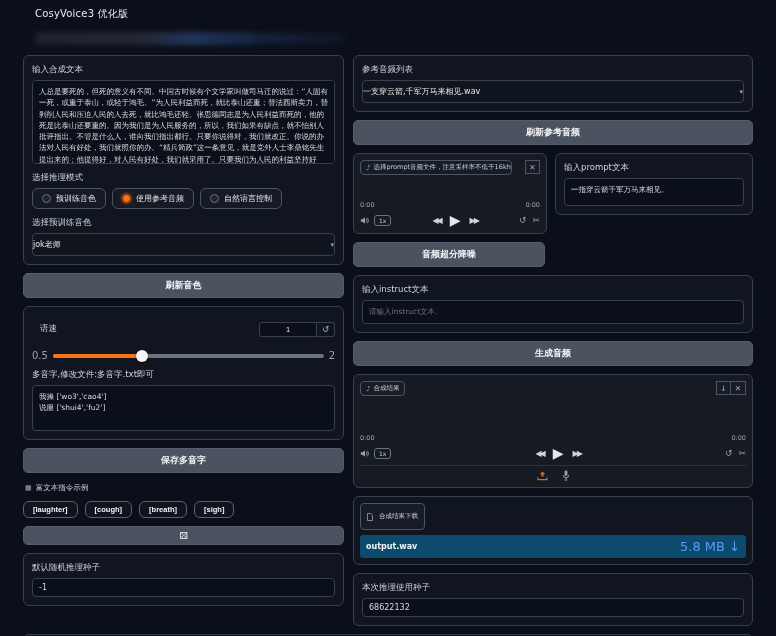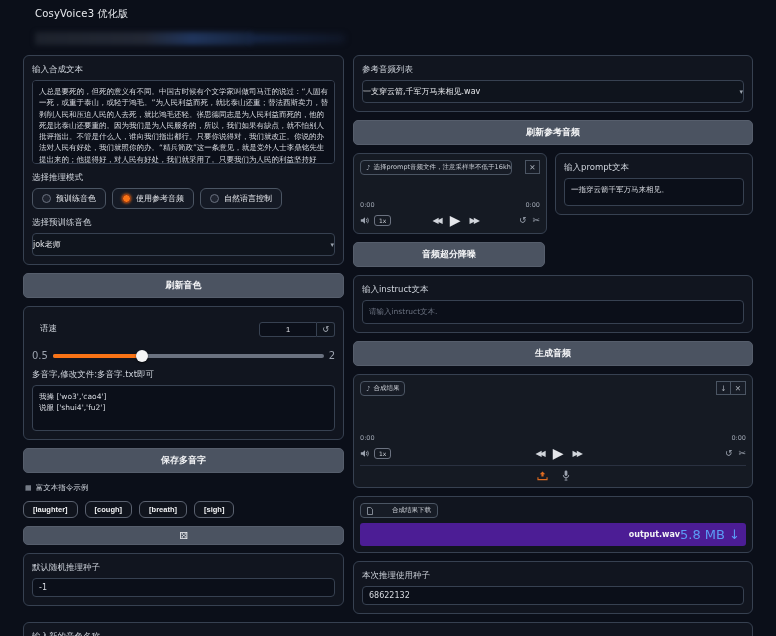--- a/index.html
+++ b/index.html
@@ -93,24 +93,24 @@
   .ctrl-left { display:flex; align-items:center; gap:4px; }
   .rate-box { border:1px solid #6b7280; border-radius:3px; padding:1px 4px; font-size:6px; color:#c9cdd4; cursor:pointer; }
   .ctrl-center { flex:1; display:flex; align-items:center; justify-content:center; gap:9px; }
   .skip { font-size:8px; color:#d1d5db; letter-spacing:-2px; cursor:pointer; }
   .play { font-size:14px; color:#e5e7eb; cursor:pointer; line-height:1; }
   .ctrl-right { display:flex; align-items:center; gap:6px; color:#9ca3af; }
   .ctrl-right span { cursor:pointer; font-size:9px; }
   .src-row { border-top:1px solid #2a3140; margin-top:5px; padding-top:4px;
     display:flex; justify-content:center; gap:14px; align-items:center; }
 
-  .dl-tab { display:inline-flex; align-items:center; gap:19px; border:1px solid #4b5563; border-radius:4px;
-    padding:2px 6px; font-size:6.5px; color:#c9cdd4; background:#171c26; margin-bottom:5px; }
-  .file-row { display:flex; align-items:center; justify-content:flex-end;
-    background:#4c1d95; border-radius:3px; padding:4px 6px; }
+  .dl-tab { display:inline-flex; align-items:center; gap:6px; border:1px solid #4b5563; border-radius:4px;
+    padding:8px 6px; font-size:6.5px; color:#c9cdd4; background:#171c26; margin-bottom:5px; }
+  .file-row { display:flex; align-items:center; justify-content:space-between;
+    background:#0c4a6e; border-radius:3px; padding:4px 6px; }
   .file-name { font-size:8px; font-weight:bold; color:#f3f4f6; }
   .file-size { font-size:13px; color:#5b9cf6; cursor:pointer; }
 
   svg { display:block; }
 </style>
 </head>
 <body>
 
 <div class="page">
 

